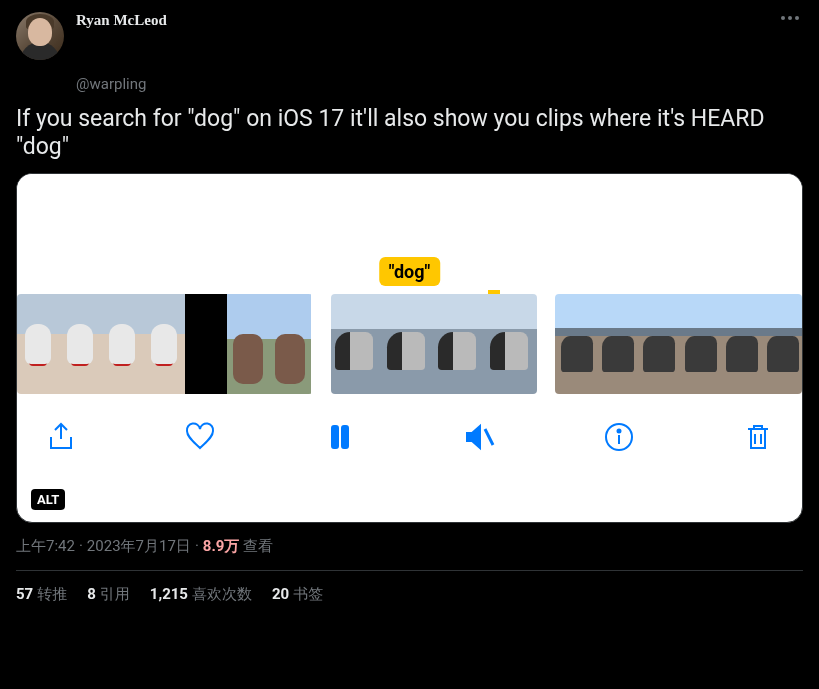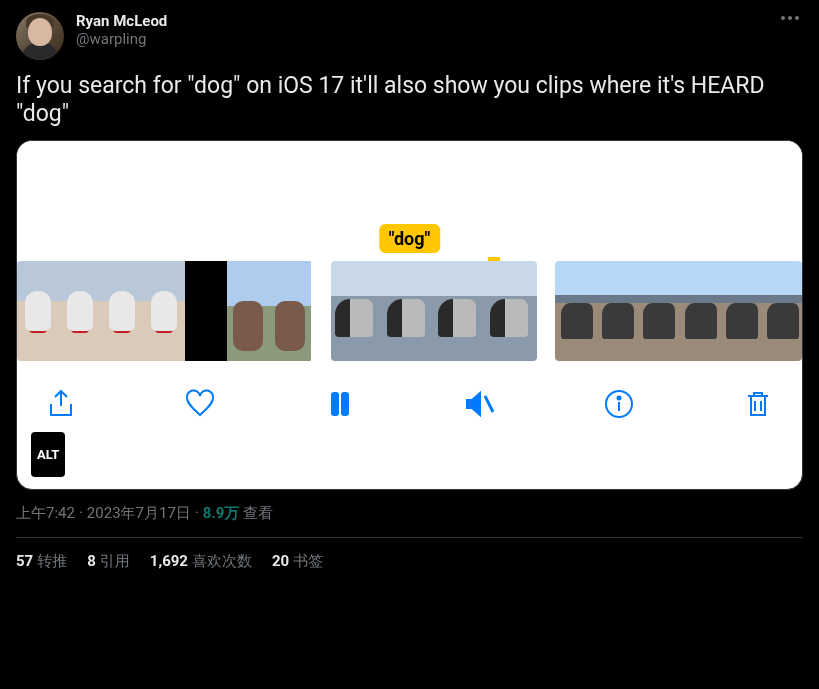--- a/index.html
+++ b/index.html
@@ -44,22 +44,22 @@
     border-radius: 50% 50% 20% 20%;
   }
   .avatar-body {
     position: absolute;
     left: 4px; top: 30px;
     width: 40px; height: 22px;
     background: #2a2a2a;
     border-radius: 20px 20px 0 0;
   }
   .name-line { display: flex; flex-direction: column; }
-  .name { font-size: 15px; font-weight: 700; color: #e7e9ea; }
-  .handle { font-size: 15px; color: #71767b; }
+  .name { font-size: 15px; font-weight: 700; color: #e7e9ea; font-family: Liberation Serif, serif; }
+  .handle { font-size: 15px; color: #71767b; margin-top: 46px; }
   .more {
     position: absolute;
     right: 16px;
     top: 12px;
     color: #71767b;
     display: flex;
     gap: 3px;
     padding: 4px;
     cursor: pointer;
   }
@@ -206,30 +206,30 @@
   .tbtn.pause svg rect { fill: #007aff; }
   .tbtn.trash svg { stroke-width: 2; }
   .alt-badge {
     position: absolute;
     left: 14px;
     bottom: 12px;
     background: #000;
     color: #fff;
     font-size: 13px;
     font-weight: 700;
-    padding: 15px 6px;
+    padding: 3px 6px;
     border-radius: 4px;
   }
   .meta {
     margin-top: 14px;
     font-size: 15px;
     color: #71767b;
   }
   .meta .sep { margin: 0 4px; }
-  .meta .strong { color: #0f766e; font-weight: 700; }
+  .meta .strong { color: #fca5a5; font-weight: 700; }
   .divider {
     margin-top: 14px;
     border: 0;
     border-top: 1px solid #2f3336;
   }
   .stats {
     margin-top: 14px;
     display: flex;
     gap: 20px;
     font-size: 15px;
@@ -333,17 +333,17 @@
 
   <div class="meta">
     <span>上午7:42</span><span class="sep">·</span><span>2023年7月17日</span><span class="sep">·</span><span class="strong">8.9万</span> <span>查看</span>
   </div>
 
   <hr class="divider">
 
   <div class="stats">
     <div><span class="num">57</span><span>转推</span></div>
     <div><span class="num">8</span><span>引用</span></div>
-    <div><span class="num">1,692</span><span>喜欢次数</span></div>
+    <div><span class="num">1,215</span><span>喜欢次数</span></div>
     <div><span class="num">20</span><span>书签</span></div>
   </div>
 
 </div>
 
 </body></html>

